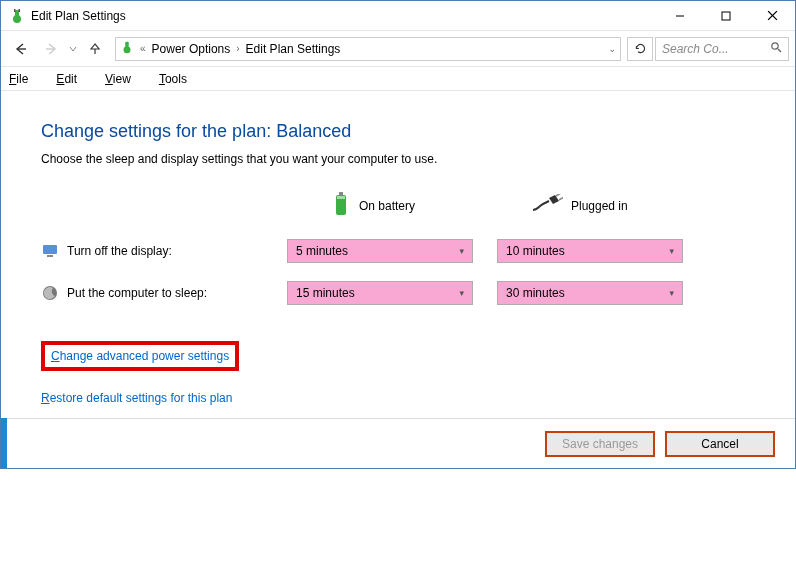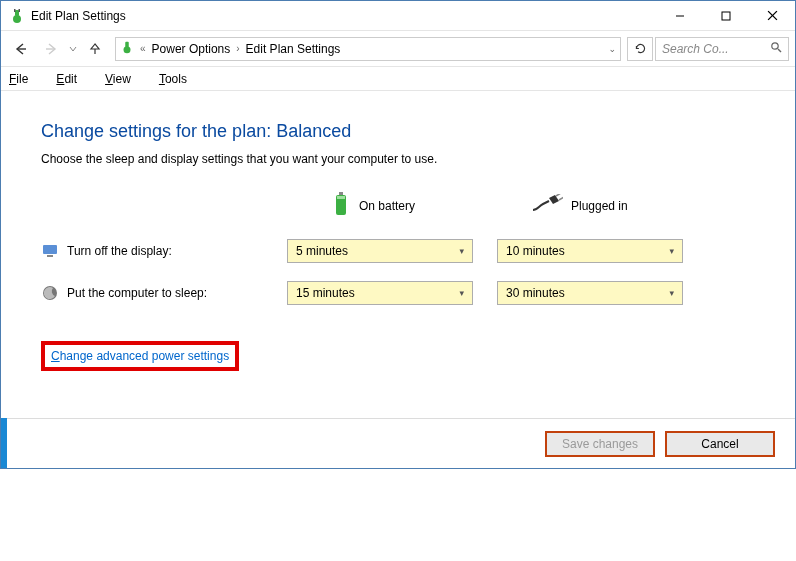--- a/index.html
+++ b/index.html
@@ -128,21 +128,21 @@
     display: flex;
     align-items: center;
     gap: 8px;
   }
   .row-label .ico {
     width: 18px; height: 18px;
   }
   .dropdown {
     height: 24px;
     border: 1px solid #adadad;
-    background: #fef9c3;
+    background: #f9a8d4;
     display: flex;
     align-items: center;
     padding: 0 8px;
     font-size: 12px;
     position: relative;
     width: 186px;
   }
   .dropdown .dd-arrow {
     margin-left: auto;
     font-size: 9px;
@@ -360,20 +360,23 @@
       <div class="dropdown">
         <span>30 minutes</span>
         <span class="dd-arrow">▾</span>
       </div>
     </div>
 
     <div class="highlight-box">
       <span class="link"><u>C</u>hange advanced power settings</span>
     </div>
 
+    <div>
+      <span class="link2"><u>R</u>estore default settings for this plan</span>
+    </div>
   </div>
 
   <div class="footer">
     <div class="btn disabled">Save changes</div>
     <div class="btn">Cancel</div>
   </div>
   <div class="bottom-accent"></div>
 </div>
 
 </body></html>

